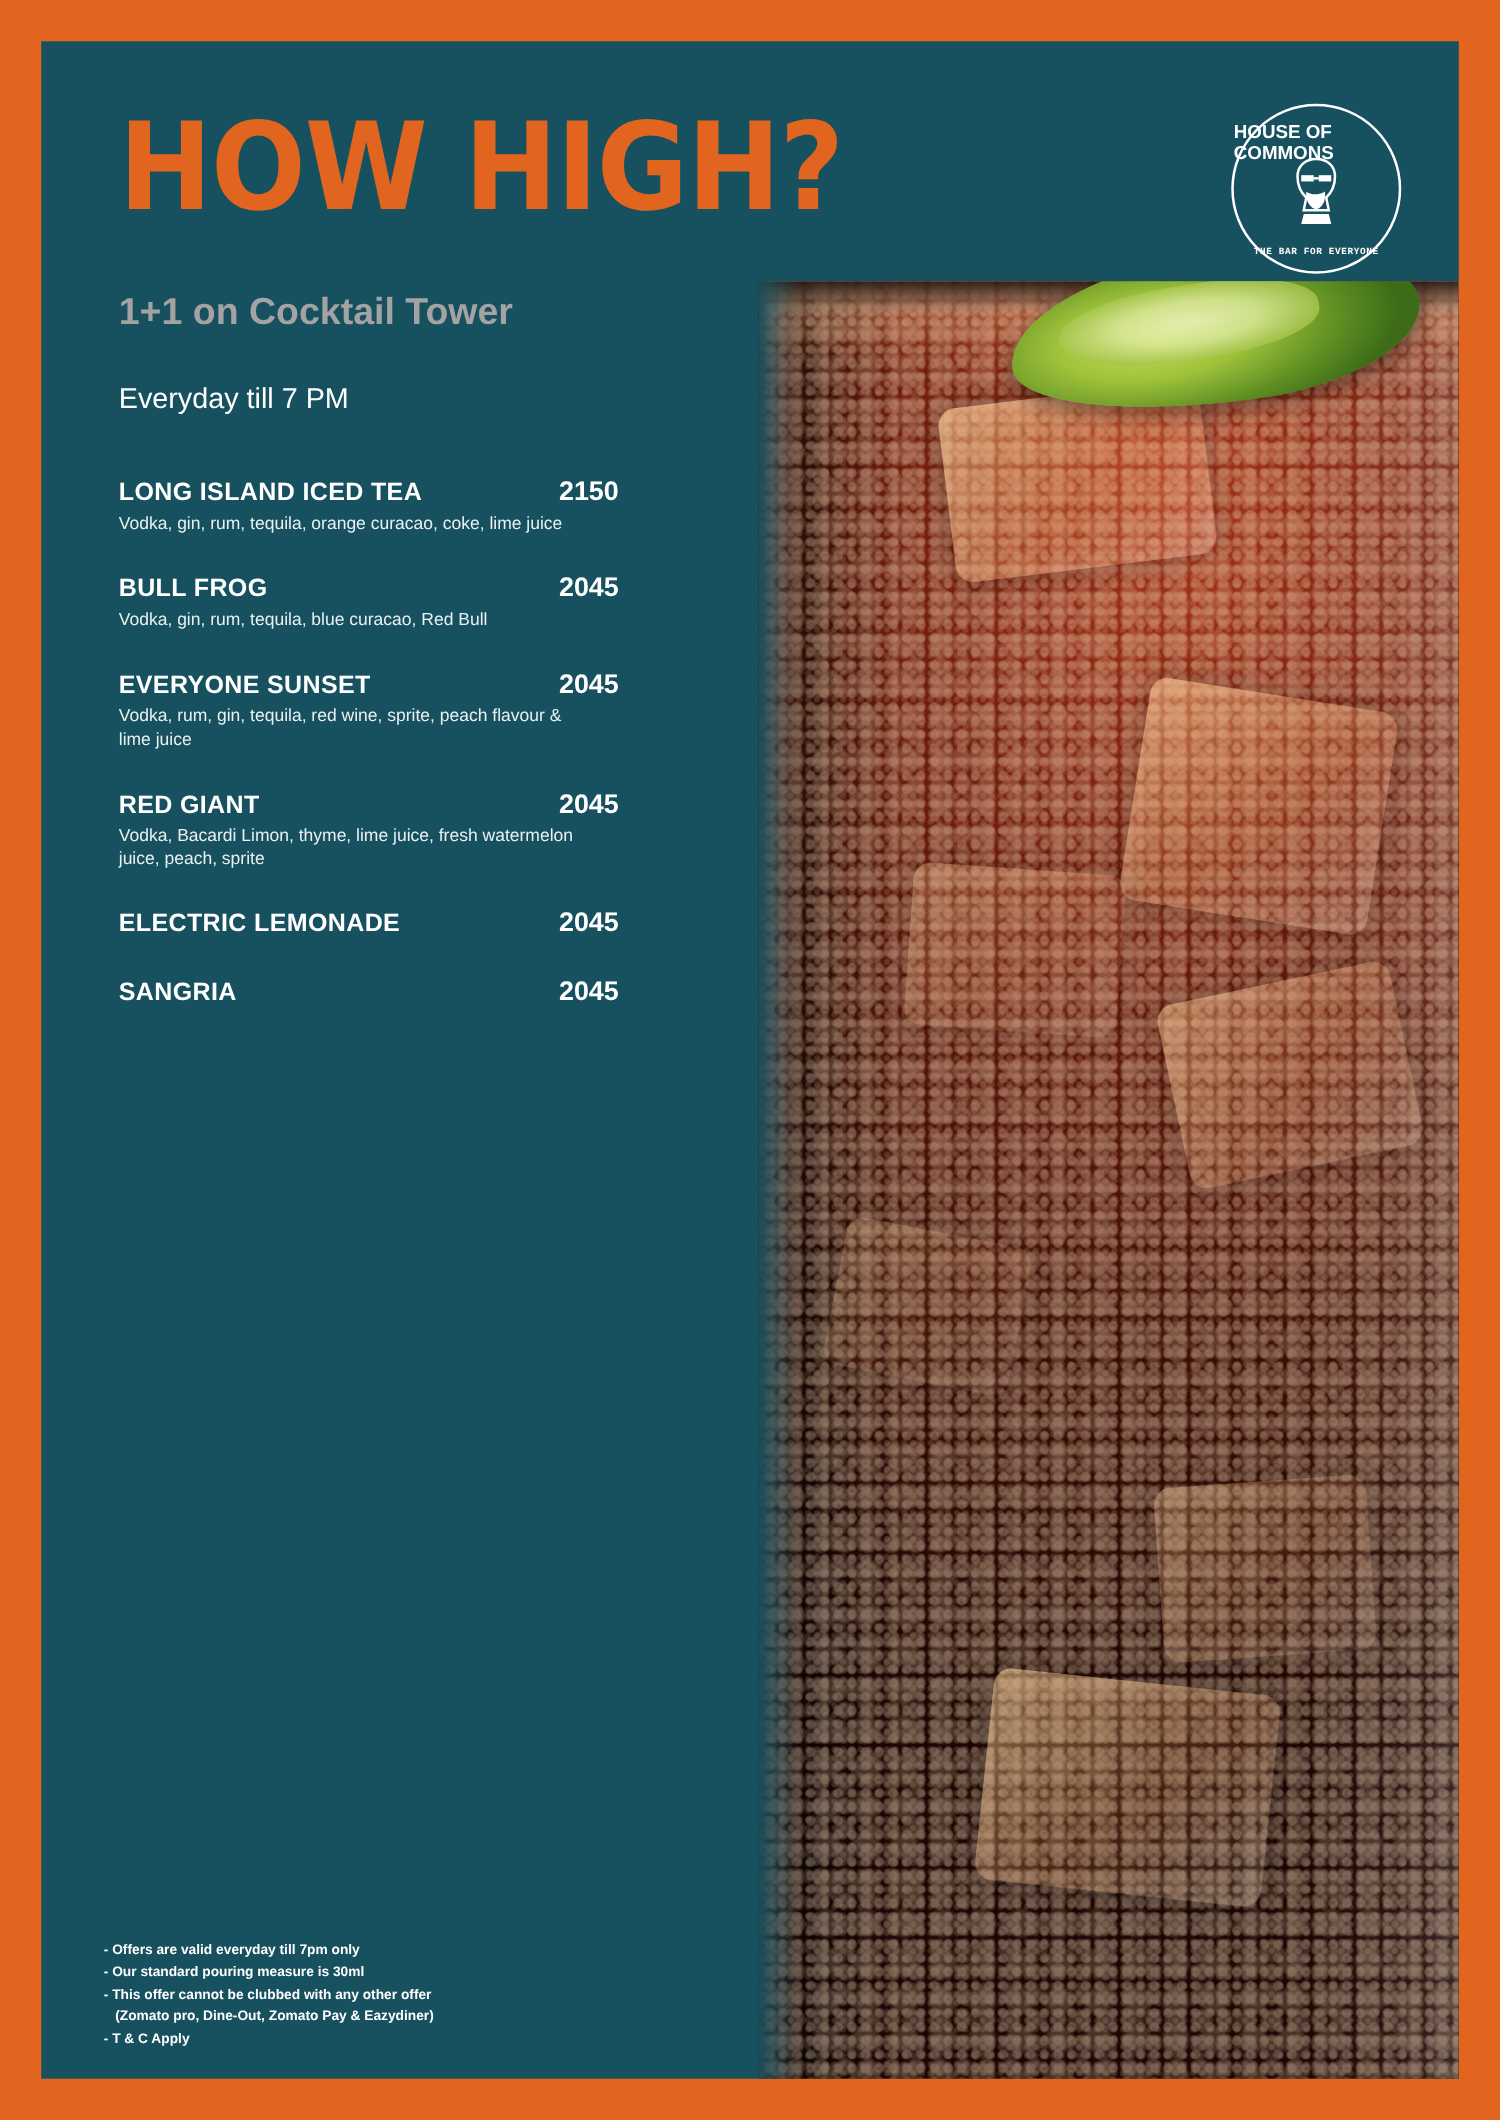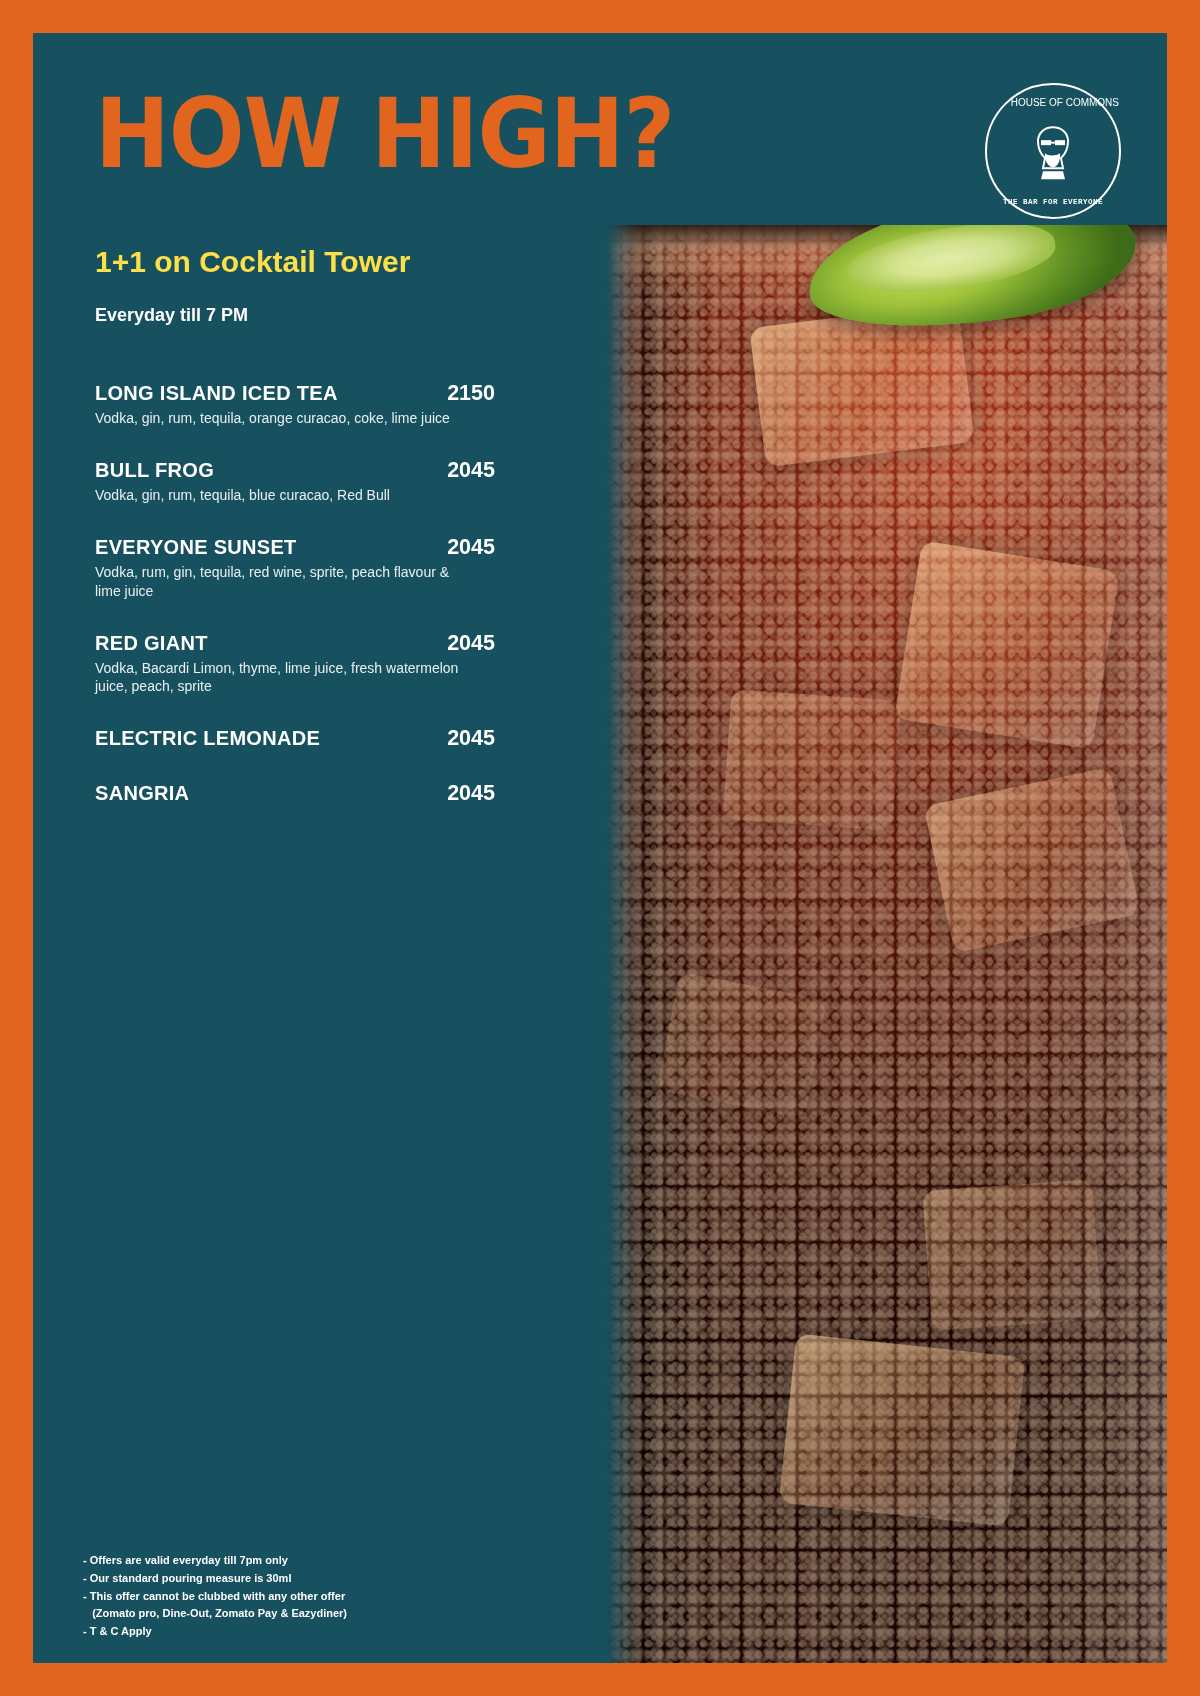--- a/index.html
+++ b/index.html
@@ -116,21 +116,21 @@
     position: absolute;
     right: 46px; top: 50px;
     width: 136px; height: 136px;
     border-radius: 50%;
     border: 2px solid #ffffff;
     color: #fff;
     z-index: 5;
   }
   .logo .t-top {
     position: absolute; top: 12px; left: 0; right: 0;
-    text-align: right; font-size: 10px; font-weight: normal;
+    text-align: left; font-size: 15px; font-weight: bold;
   }
   .logo .t-bot {
     position: absolute; bottom: 11px; left: 0; right: 0;
     text-align: center; font-size: 7.5px; font-weight: bold; letter-spacing: .5px; font-family: Liberation Mono, monospace;
   }
   .logo .face {
     position: absolute; left: 50%; top: 50%;
     transform: translate(-50%,-48%);
     width: 52px; height: 58px;
   }
@@ -143,26 +143,26 @@
     font-weight: bold;
     font-size: 97px;
     line-height: 1;
     letter-spacing: -1px;
     color: #e2651f;
     transform: scaleX(0.92);
     transform-origin: left top;
     white-space: nowrap;
   }
   .sub1 {
-    position: absolute; left: 62px; top: 212px;
-    font-size: 30px; font-weight: bold; color: #fde047;
+    position: absolute; left: 62px; top: 200px;
+    font-size: 30px; font-weight: bold; color: #a3a3a3;
   }
   .sub2 {
     position: absolute; left: 62px; top: 272px;
-    font-size: 18px; font-weight: bold; color: #ffffff; text-align: center;
+    font-size: 23px; font-weight: normal; color: #ffffff; text-align: center;
   }
 
   .menu {
     position: absolute;
     left: 62px; top: 348px;
     width: 420px;
   }
   .item { margin-bottom: 30px; }
   .item-head {
     display: flex;

